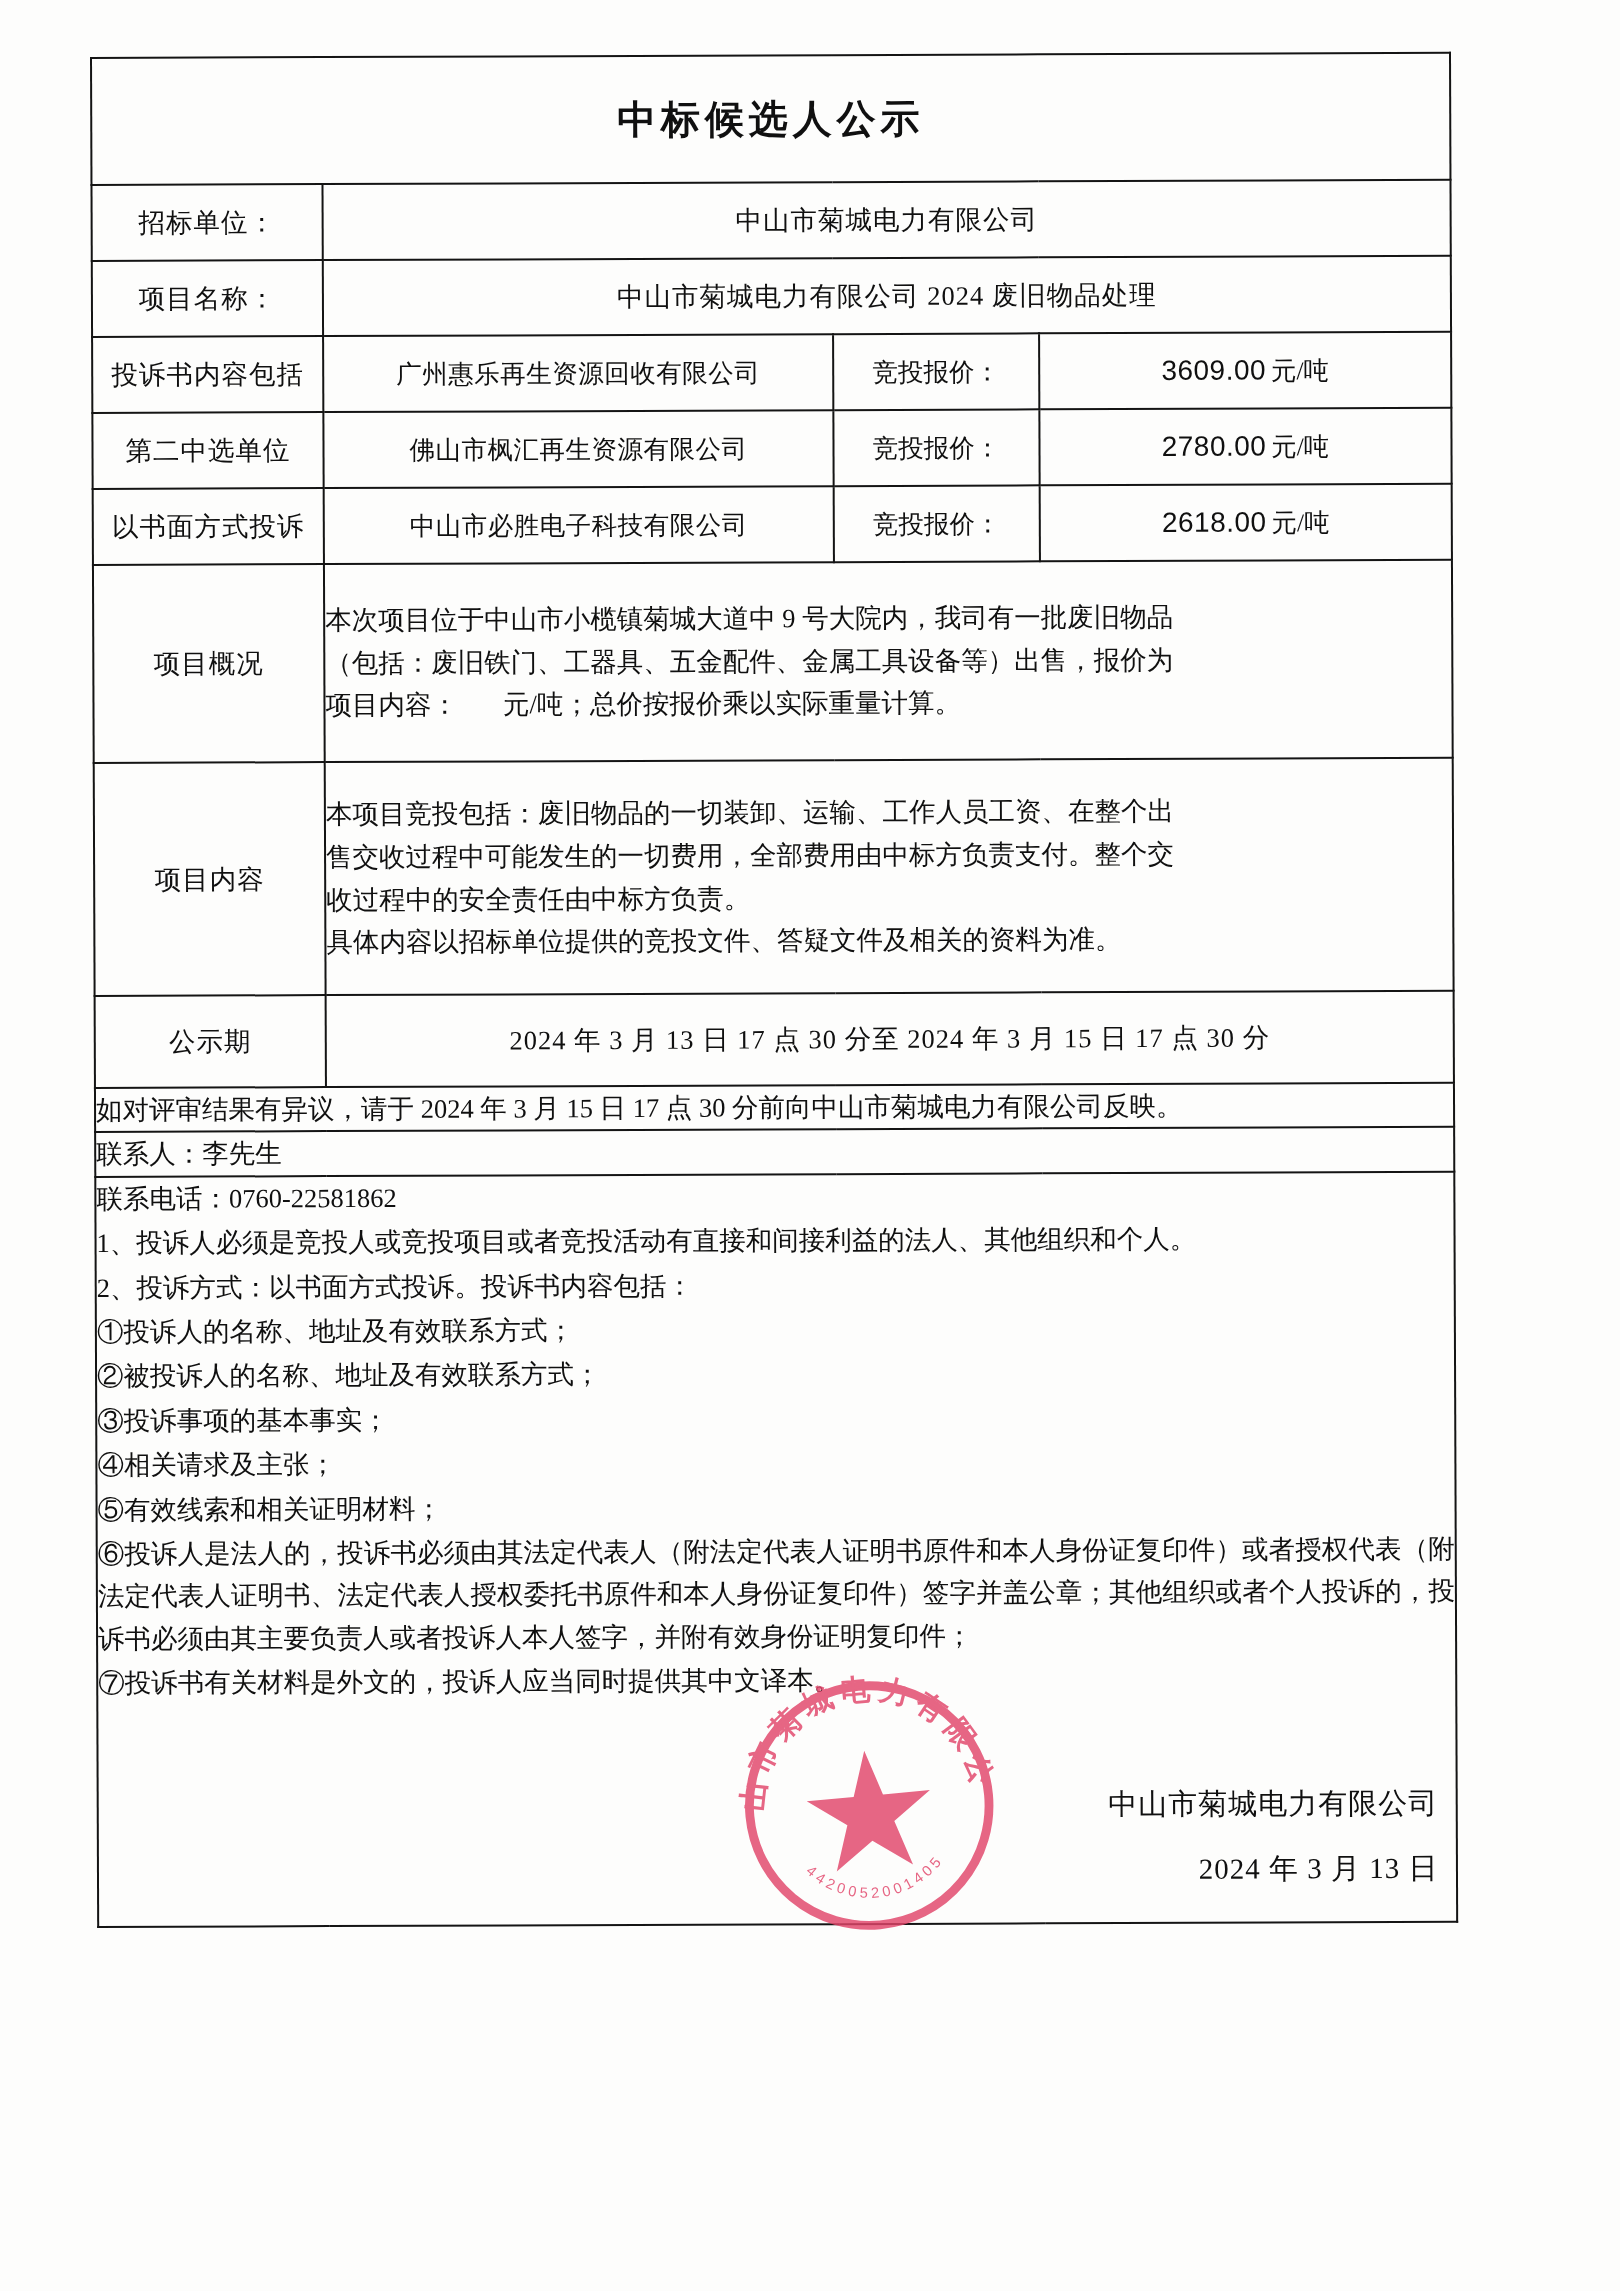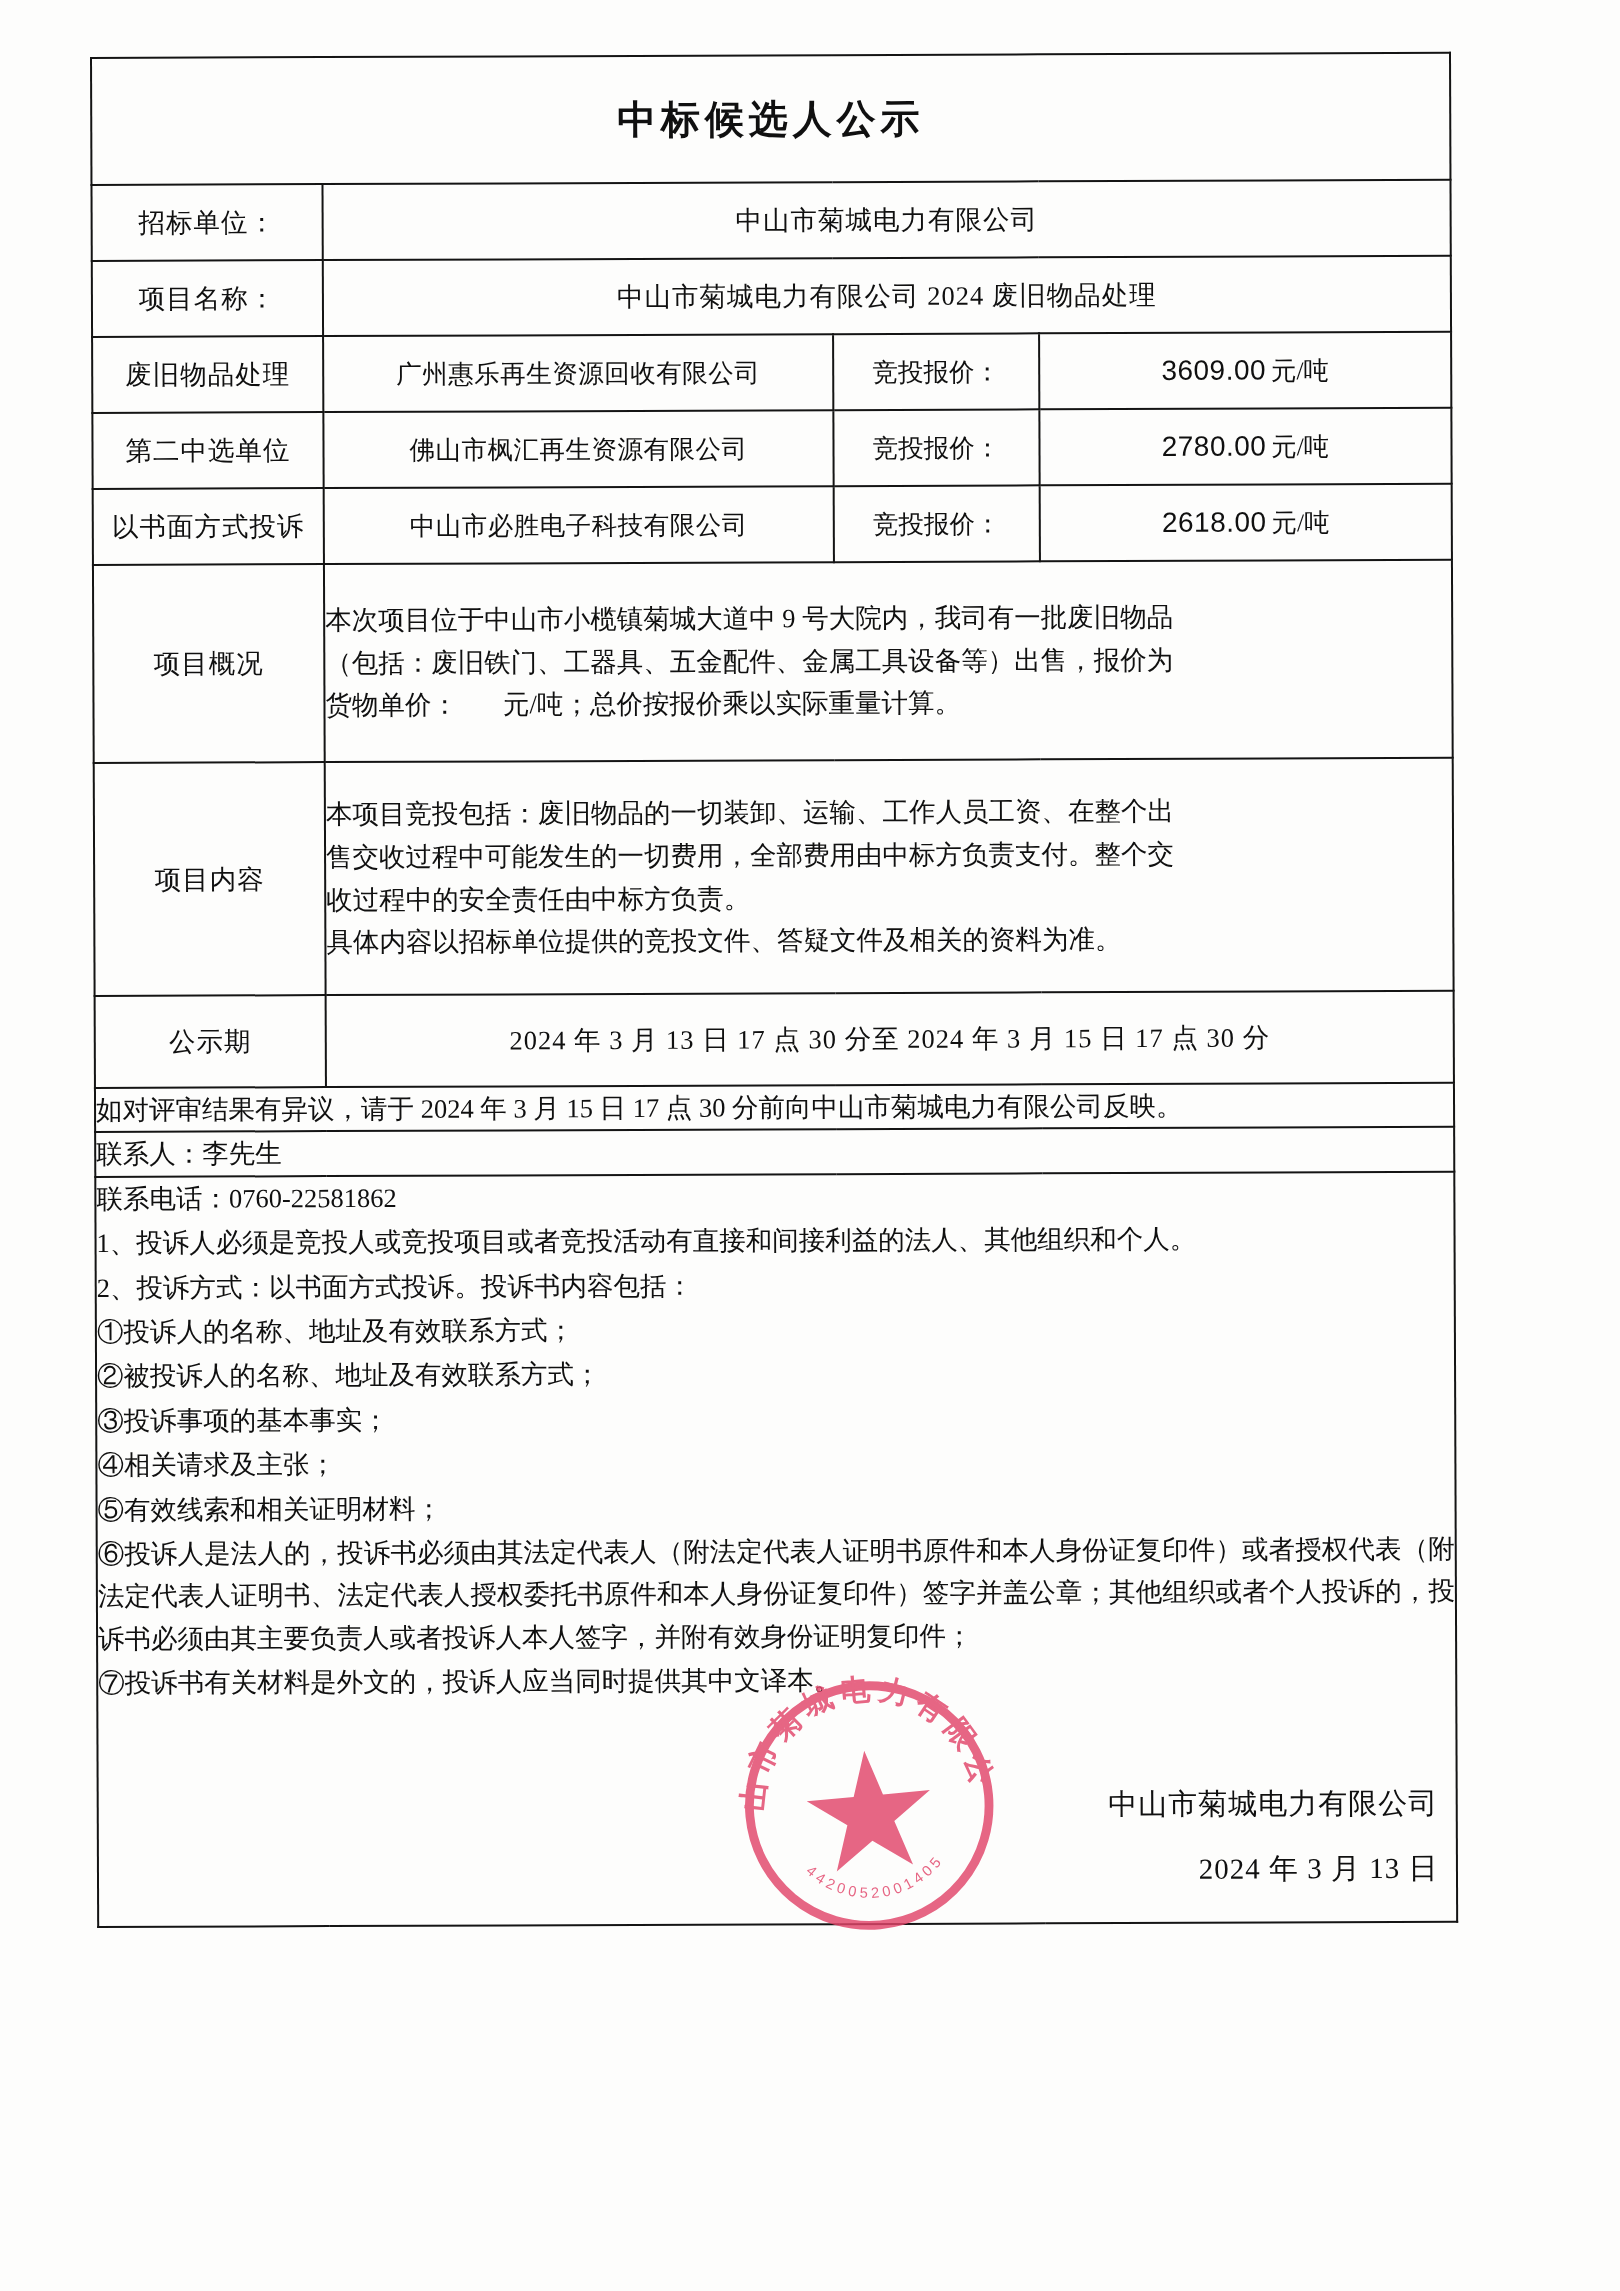--- a/index.html
+++ b/index.html
@@ -142,21 +142,21 @@
       <td class="lbl">招标单位：</td>
       <td class="val-center" colspan="3">中山市菊城电力有限公司</td>
     </tr>
 
     <tr>
       <td class="lbl">项目名称：</td>
       <td class="val-center" colspan="3">中山市菊城电力有限公司 2024 废旧物品处理</td>
     </tr>
 
     <tr>
-      <td class="lbl">废旧物品处理</td>
+      <td class="lbl">投诉书内容包括</td>
       <td class="firm">广州惠乐再生资源回收有限公司</td>
       <td class="bidlbl">竞投报价：</td>
       <td class="price">
         <b>3609.00</b><span class="unit">元/吨</span>
       </td>
     </tr>
 
     <tr>
       <td class="lbl">第二中选单位</td>
       <td class="firm">佛山市枫汇再生资源有限公司</td>
@@ -174,21 +174,21 @@
         <b>2618.00</b><span class="unit">元/吨</span>
       </td>
     </tr>
 
     <tr>
       <td class="lbl" style="height:196px">项目概况</td>
       <td class="val-pad" colspan="3">
         <div>本次项目位于中山市小榄镇菊城大道中 9 号大院内，我司有一批废旧物品</div>
         <div>（包括：废旧铁门、工器具、五金配件、金属工具设备等）出售，报价为</div>
         <div>
-          <span>货物单价：</span><span class="indent-blank"></span><span>元/吨；总价按报价乘以实际重量计算。</span>
+          <span>项目内容：</span><span class="indent-blank"></span><span>元/吨；总价按报价乘以实际重量计算。</span>
         </div>
       </td>
     </tr>
 
     <tr>
       <td class="lbl" style="height:231px">项目内容</td>
       <td class="val-pad" colspan="3">
         <div>本项目竞投包括：废旧物品的一切装卸、运输、工作人员工资、在整个出</div>
         <div>售交收过程中可能发生的一切费用，全部费用由中标方负责支付。整个交</div>
         <div>收过程中的安全责任由中标方负责。</div>

